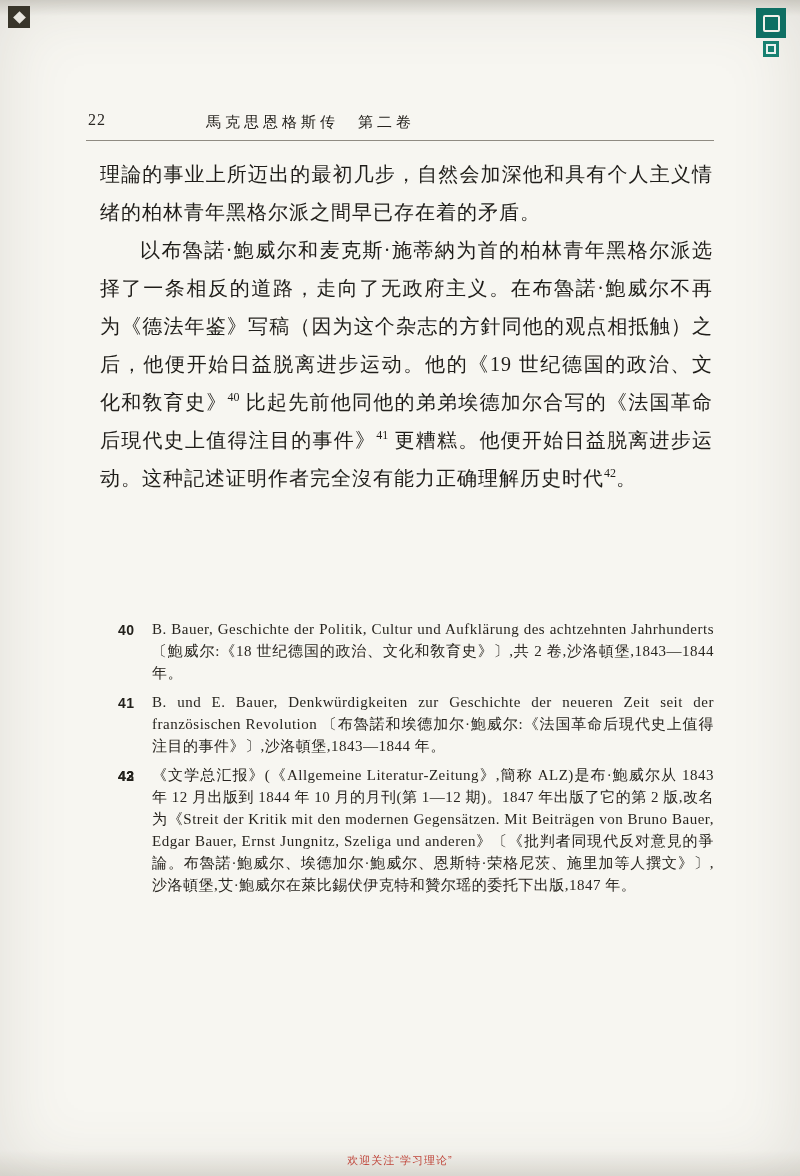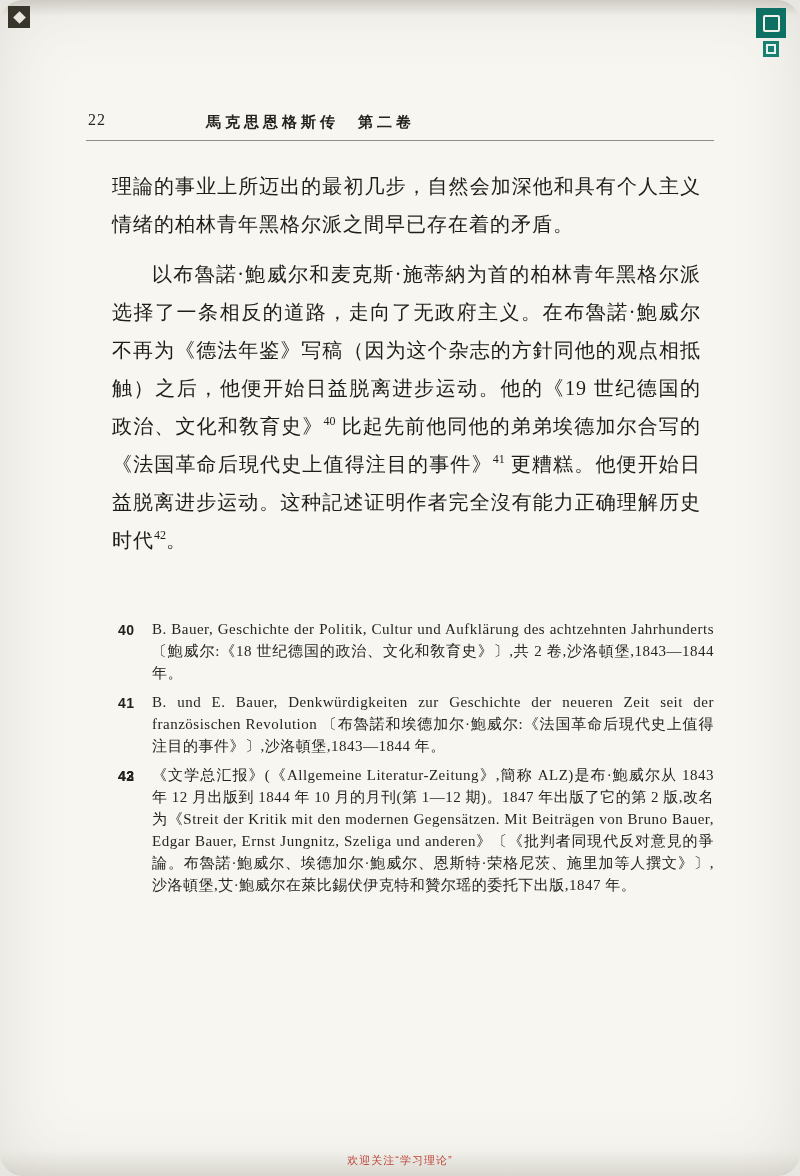--- a/index.html
+++ b/index.html
@@ -6,44 +6,43 @@
   body{
     width:800px;height:1176px;position:relative;overflow:hidden;
     background:#e8e6e0;
     font-family:"Liberation Serif","DejaVu Serif",serif;
     color:#211f1b;
   }
   .scan-page{
     position:absolute;inset:0;
     background:linear-gradient(180deg,#d8d6cf 0px,#f7f6f1 16px,#f7f6f1 1150px,#e3e1da 1176px);
     box-shadow:inset 0 0 70px rgba(92,86,70,0.14);
-    border-radius:23px;
   }
   
   .stamp{position:absolute;display:flex;align-items:center;justify-content:center;}
   .stamp-tl{left:8px;top:6px;width:22px;height:22px;background:#38352a;}
   .glyph-diamond{width:9px;height:9px;background:#e8e6df;transform:rotate(45deg);}
   .stamp-tr{left:756px;top:8px;width:30px;height:30px;background:#0e6f63;}
   .glyph-box{width:13px;height:13px;border:2px solid #f2f1ea;border-radius:2px;}
   .stamp-tr-small{left:763px;top:41px;width:16px;height:16px;background:#178070;}
   .glyph-dot{width:6px;height:6px;border:2px solid #eaf2ef;}
 
   
   .running-header{position:absolute;top:111px;left:88px;width:626px;height:22px;}
   .page-number{position:absolute;left:0;top:0;font-size:16px;letter-spacing:1px;color:#2a2723;}
-  .header-title{position:absolute;left:118px;top:2px;font-size:15px;font-weight:bold;letter-spacing:4px;color:#26231e;}
+  .header-title{position:absolute;left:118px;top:2px;font-size:15px;font-weight:normal;letter-spacing:4px;color:#26231e;}
   .header-rule{position:absolute;top:140px;left:86px;width:628px;height:1px;background:#8f8b82;}
 
   
   .body-text{
     position:absolute;top:155px;left:100px;width:613px;
     font-size:20px;line-height:38px;letter-spacing:1px;
     text-align:justify;color:#1f1d19;
   }
-  .body-text p{margin:12px;}
+  .body-text p{margin:0;}
   .body-text p.indent{text-indent:2em;}
   .body-text sup{font-size:12px;line-height:0;vertical-align:super;letter-spacing:0;}
 
   
   .footnotes{
     position:absolute;top:618px;left:118px;width:596px;
     font-size:15px;line-height:22px;letter-spacing:0.5px;
     text-align:justify;color:#28251f;
   }
   .footnote{position:relative;padding-left:34px;margin-bottom:7px;box-sizing:border-box;}

